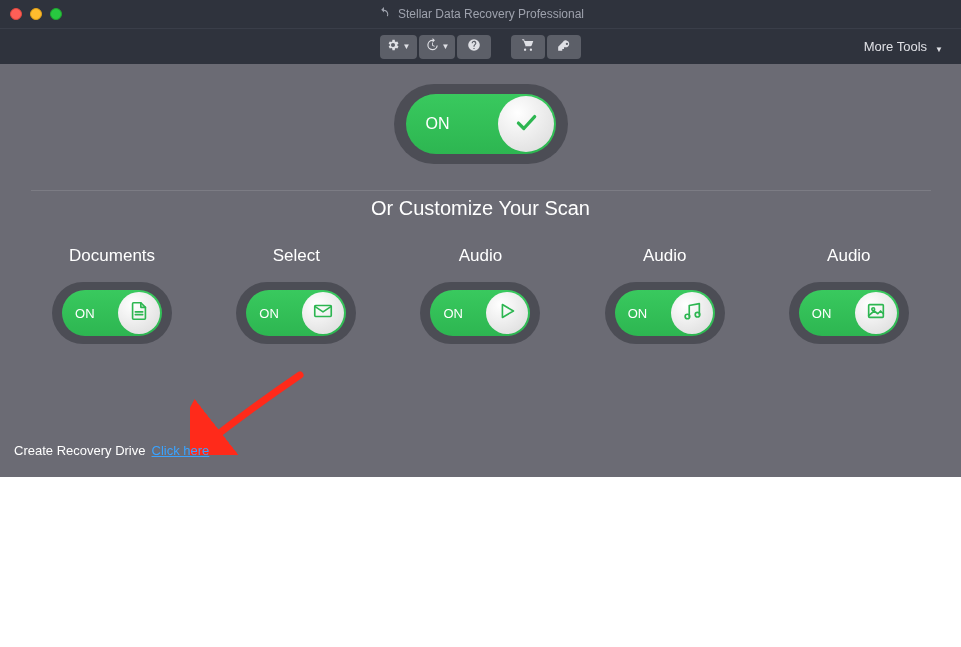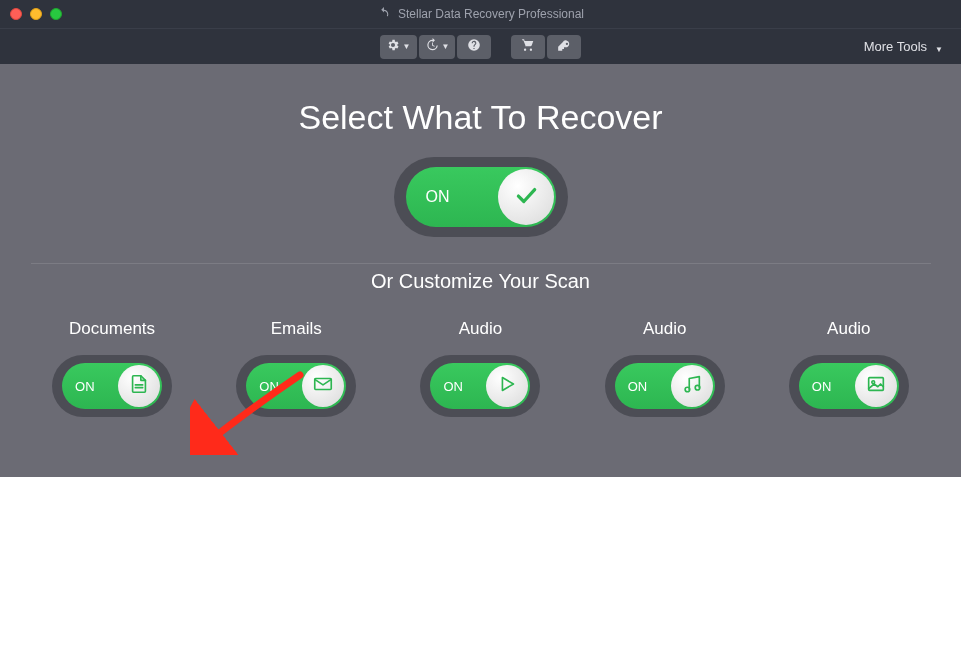--- a/index.html
+++ b/index.html
@@ -300,21 +300,20 @@
         </button>
       </div>
     </div>
     <div class="toolbar-right">
       <span>More Tools</span>
       <span class="caret">▼</span>
     </div>
   </div>
 
   <div class="content">
-    <div class="main-title">Select What To Recover</div>
 
 
     <div class="big-toggle-wrap">
       <div class="big-toggle-track">
         <span class="big-toggle-label">ON</span>
         <div class="big-toggle-knob">
           <span>
             <svg viewBox="0 0 24 24">
                 <polyline points="5 13 10 18 20 7"></polyline>
               </svg>
@@ -342,21 +341,21 @@
                     <line x1="8" y1="13" x2="16" y2="13"></line>
                     <line x1="8" y1="16" x2="16" y2="16"></line>
                   </svg>
               </span>
             </div>
           </div>
         </div>
       </div>
 
       <div class="cat">
-        <div class="cat-label">Emails</div>
+        <div class="cat-label">Select</div>
         <div class="toggle-wrap">
           <div class="toggle-track">
             <span class="toggle-label">ON</span>
             <div class="toggle-knob">
               <span>
                 <svg viewBox="0 0 24 24">
                     <rect x="3" y="6" width="18" height="12" rx="1"></rect>
                     <polyline points="3 7 12 13 21 7"></polyline>
                   </svg>
               </span>
@@ -423,14 +422,18 @@
   <svg class="arrow" viewBox="0 0 120 86">
     <defs>
       <marker id="ah" markerWidth="14" markerHeight="12" refX="3" refY="6" orient="auto">
         <path d="M0 0 L14 6 L0 12 z" fill="#ff2a1a"></path>
       </marker>
     </defs>
     <path d="M110 6 Q60 40 14 76" stroke="#ff2a1a" stroke-width="7" fill="none" marker-end="url(#ah)" stroke-linecap="round"></path>
   </svg>
 
   <div class="footer">
+    <div class="footer-left">
+      <span>Create Recovery Drive</span>
+      <span class="footer-link">Click here</span>
+    </div>
   </div>
 </div>
 
 </body></html>

